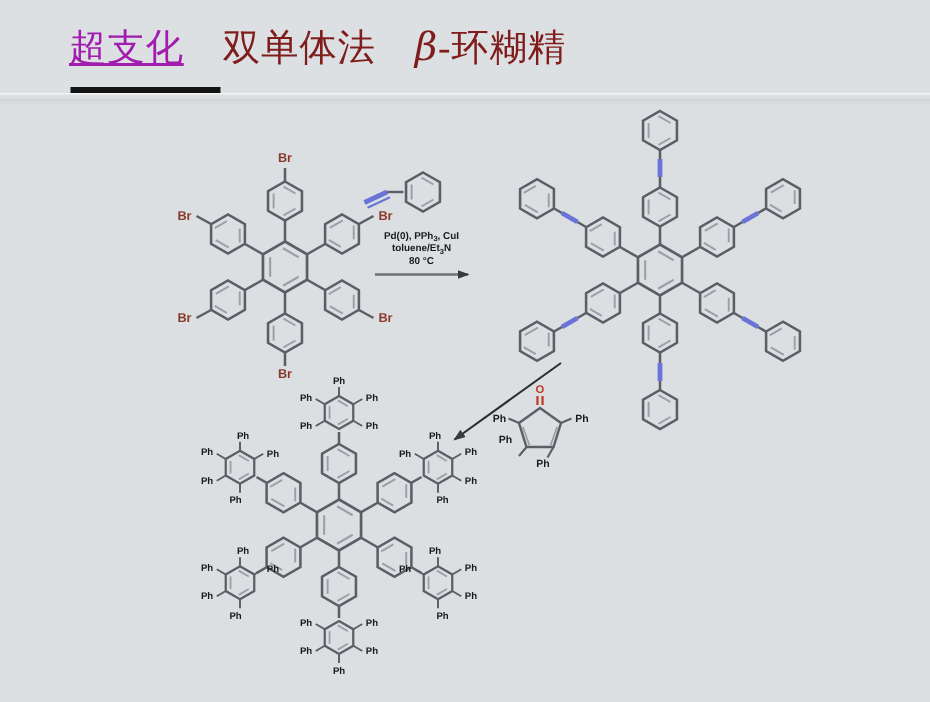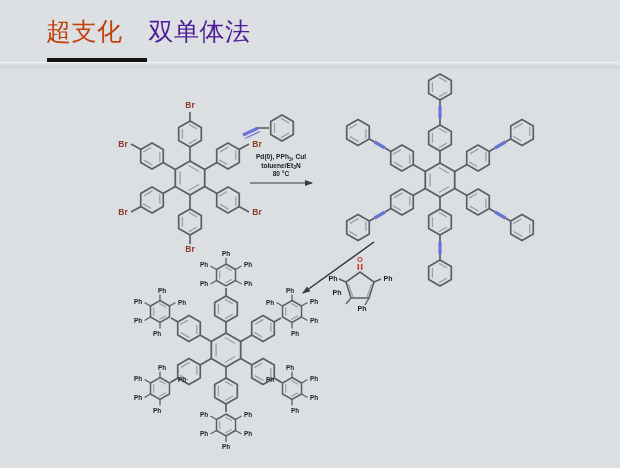--- a/index.html
+++ b/index.html
@@ -17,24 +17,24 @@
     background:#dde0e3;
   }
   #tabs{
     position:absolute;left:46px;top:17px;
     display:flex;align-items:flex-end;gap:26px;
   }
   .tab{
     font-family:"Liberation Serif","DejaVu Serif",serif;
     font-size:25px;line-height:30px;
     letter-spacing:.5px;white-space:nowrap;
-    color:#4c1d95;
+    color:#7f1d1d;
     cursor:pointer;
   }
-  .tab.active{color:#c2410c;}
+  .tab.active{color:#a21caf;text-decoration:underline;}
   .tab .beta{
     font-family:"DejaVu Serif",serif;
     font-style:italic;font-size:26px;
   }
   #active-underline{
     position:absolute;left:47px;top:58px;width:100px;height:4px;
     background:#141414;
   }
   .rule{
     position:absolute;left:0;width:620px;height:1px;background:#f1f3f4;
@@ -53,20 +53,23 @@
 </style>
 </head>
 <body>
 
 <div id="slide">
 
   <div id="header">
     <div id="tabs">
       <div class="tab active">超支化</div>
       <div class="tab">双单体法</div>
+      <div class="tab">
+        <span class="beta">β</span><span>-环糊精</span>
+      </div>
     </div>
     <div id="active-underline"></div>
     <div class="rule" id="rule-a"></div>
     <div class="rule" id="rule-b"></div>
     <div id="header-shadow"></div>
   </div>
 
   <div id="canvas">
   <svg width="620" height="398" viewBox="0 0 620 398" xmlns="http://www.w3.org/2000/svg">
     <defs>

